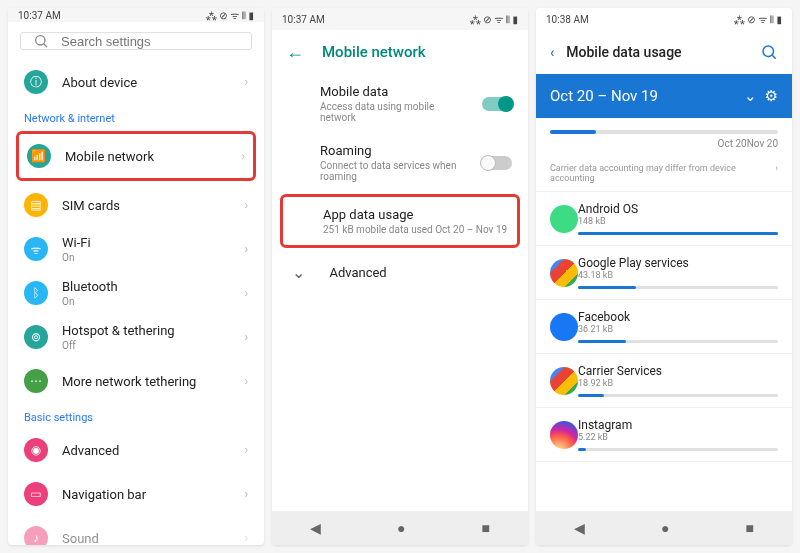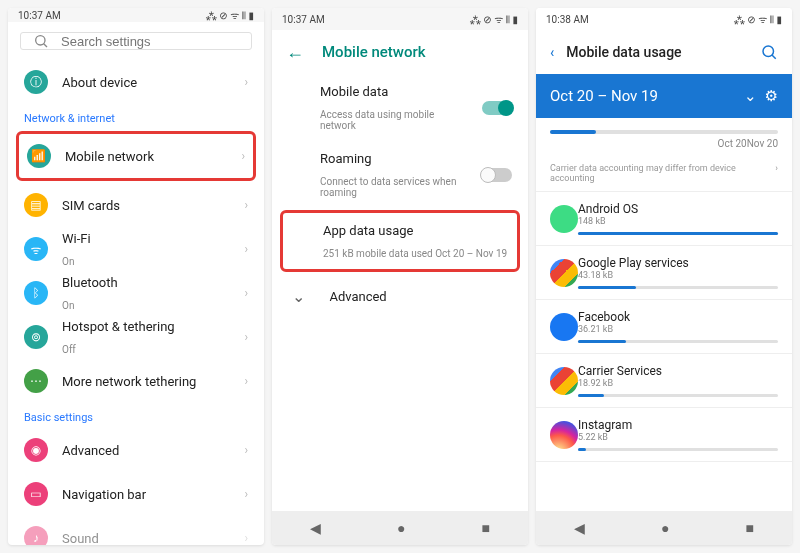--- a/index.html
+++ b/index.html
@@ -5,21 +5,21 @@
 * { box-sizing: border-box; margin: 0; padding: 0; }
 body { font-family: Roboto, -apple-system, sans-serif; background: #f5f5f5; display: flex; gap: 8px; padding: 8px; }
 .phone { width: 256px; height: 537px; background: #fff; border-radius: 4px; overflow: hidden; display: flex; flex-direction: column; box-shadow: 0 1px 3px rgba(0,0,0,0.1); }
 .statusbar { background: #f6f6f6; height: 22px; display: flex; justify-content: space-between; align-items: center; padding: 0 10px; font-size: 10px; color: #444; }
 .statusbar .icons { display: flex; gap: 3px; align-items: center; }
 .searchbox { margin: 10px 12px; border: 1px solid #e0e0e0; border-radius: 3px; height: 38px; display: flex; align-items: center; padding: 0 12px; gap: 12px; }
 .searchbox input { border: none; outline: none; flex: 1; font-size: 13px; color: #888; }
 .row { display: flex; align-items: center; padding: 10px 16px; gap: 14px; min-height: 44px; position: relative; }
 .row .rowtext { flex: 1; }
 .row .title { font-size: 13px; color: #222; }
-.row .sub { font-size: 10px; color: #888; margin-top: 10px; }
+.row .sub { font-size: 10px; color: #888; margin-top: 2px; }
 .chev { color: #bbb; font-size: 12px; }
 .secthdr { font-size: 11px; color: #2979ff; padding: 8px 16px 4px; }
 .divider { height: 6px; background: #f2f2f2; }
 .thin-div { height: 1px; background: #eee; margin: 0 0; }
 .icon-c { width: 24px; height: 24px; border-radius: 50%; display: flex; align-items: center; justify-content: center; font-size: 12px; color: #fff; flex-shrink: 0; }
 .teal { background: #26a69a; }
 .orange { background: #ffb300; }
 .blue { background: #29b6f6; }
 .green { background: #43a047; }
 .pink { background: #ec407a; }

